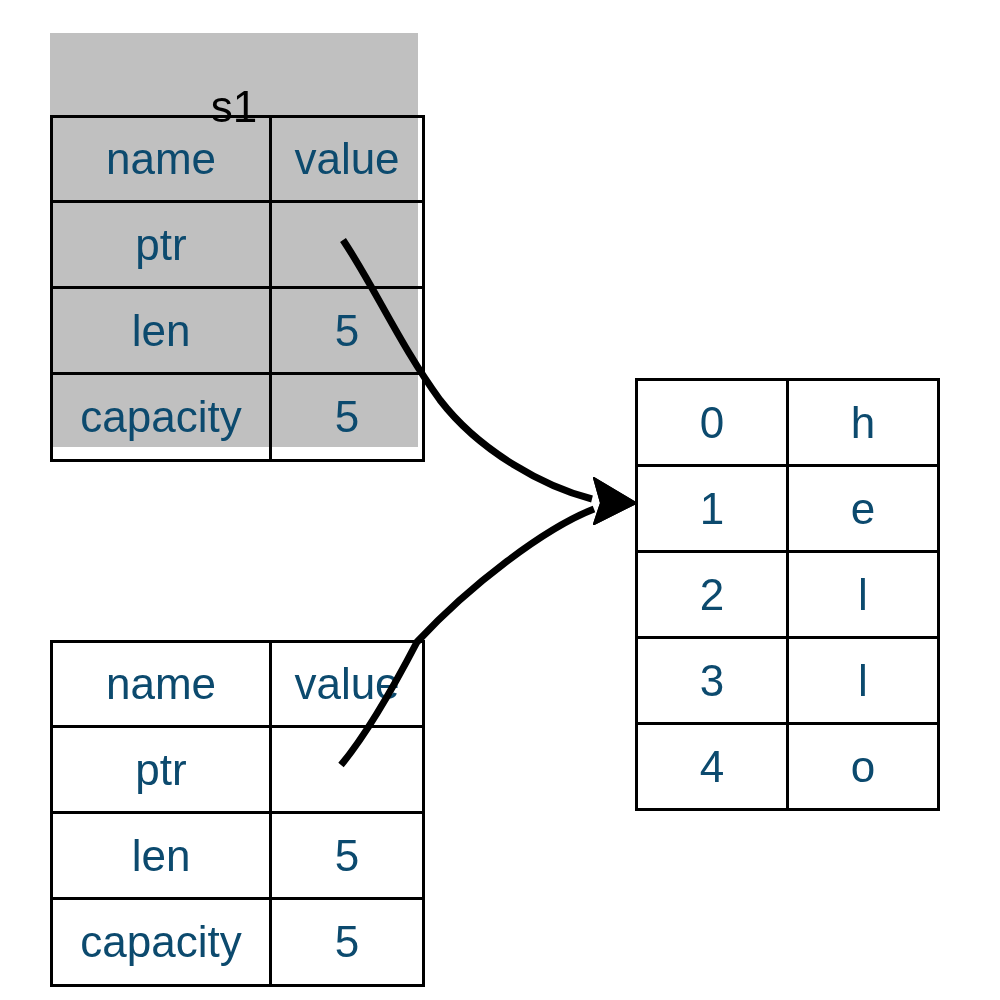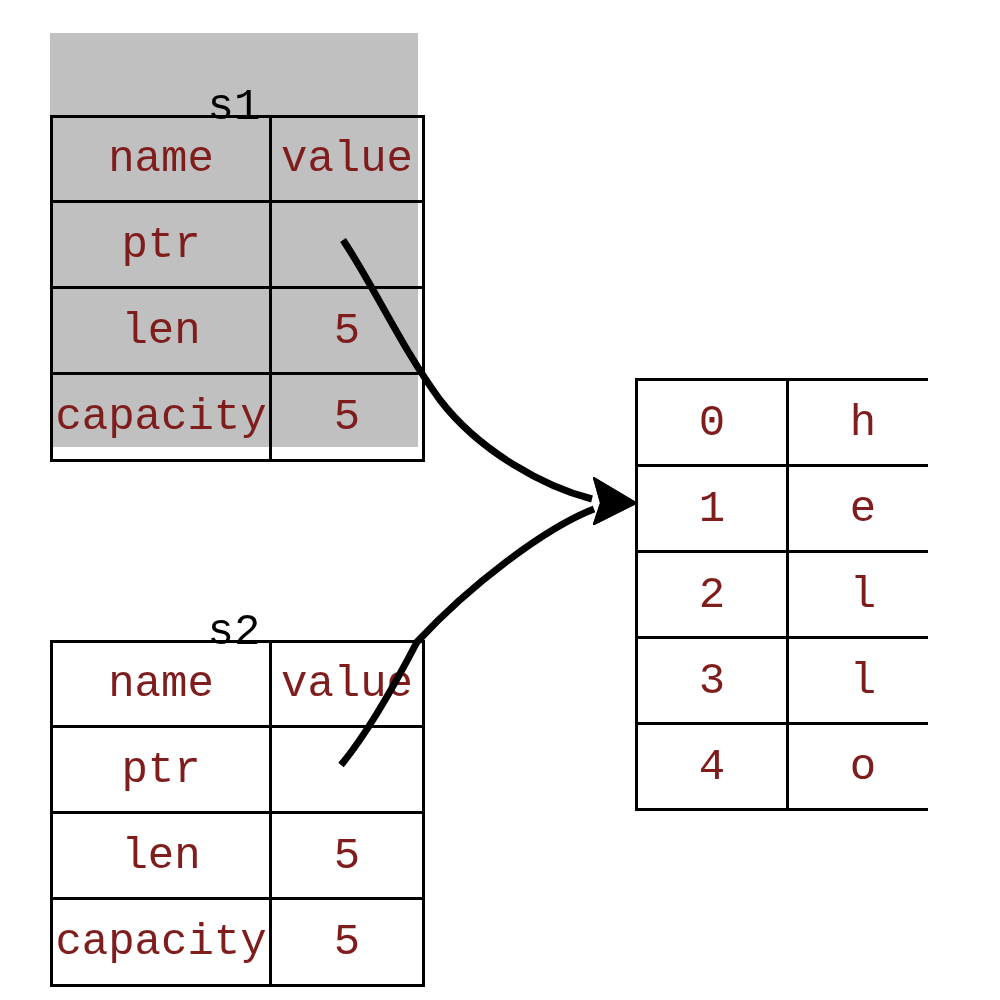--- a/index.html
+++ b/index.html
@@ -6,22 +6,23 @@
   html, body {
     margin: 0;
     padding: 0;
     background: #ffffff;
   }
   #canvas {
     position: relative;
     width: 928px;
     height: 1000px;
     background: #ffffff;
-    font-family: Liberation Mono, monospace;
+    font-family: Liberation Sans, sans-serif;
     overflow: hidden;
+    padding-left: 36px;
   }
 
   
   .struct-block {
     position: absolute;
   }
   .struct-block.shaded {
     background: #c0c0c0;
   }
   .struct-title {
@@ -36,21 +37,21 @@
   }
   table.grid {
     position: absolute;
     border-collapse: collapse;
     table-layout: fixed;
   }
   table.grid td {
     border: 3px solid #000000;
     font-size: 44px;
     line-height: 1;
-    color: #7f1d1d;
+    color: #0c4a6e;
     text-align: center;
     vertical-align: middle;
     padding: 0;
     overflow: visible;
     white-space: nowrap;
   }
   table.grid td.wide-text {
     
     position: relative;
   }
@@ -99,23 +100,20 @@
     </tr>
     <tr>
       <td class="wide-text" style="height:84px;">
         <span>capacity</span>
       </td>
       <td style="height:84px;">5</td>
     </tr>
   </tbody>
     </table>
 
-  <div class="struct-block" style="left:50px; top:558px; width:368px; height:414px;">
-    <div class="struct-title" style="top:52px;">s2</div>
-  </div>
   <table class="grid" style="left:50px; top:640px; width:366px;">
     <tbody>
         <tr>
       <td style="width:216px; height:82px;">name</td>
       <td style="width:150px; height:82px;">value</td>
     </tr>
     <tr>
       <td style="height:83px;">ptr</td>
       <td class="blank" style="height:83px;"></td>
     </tr>

